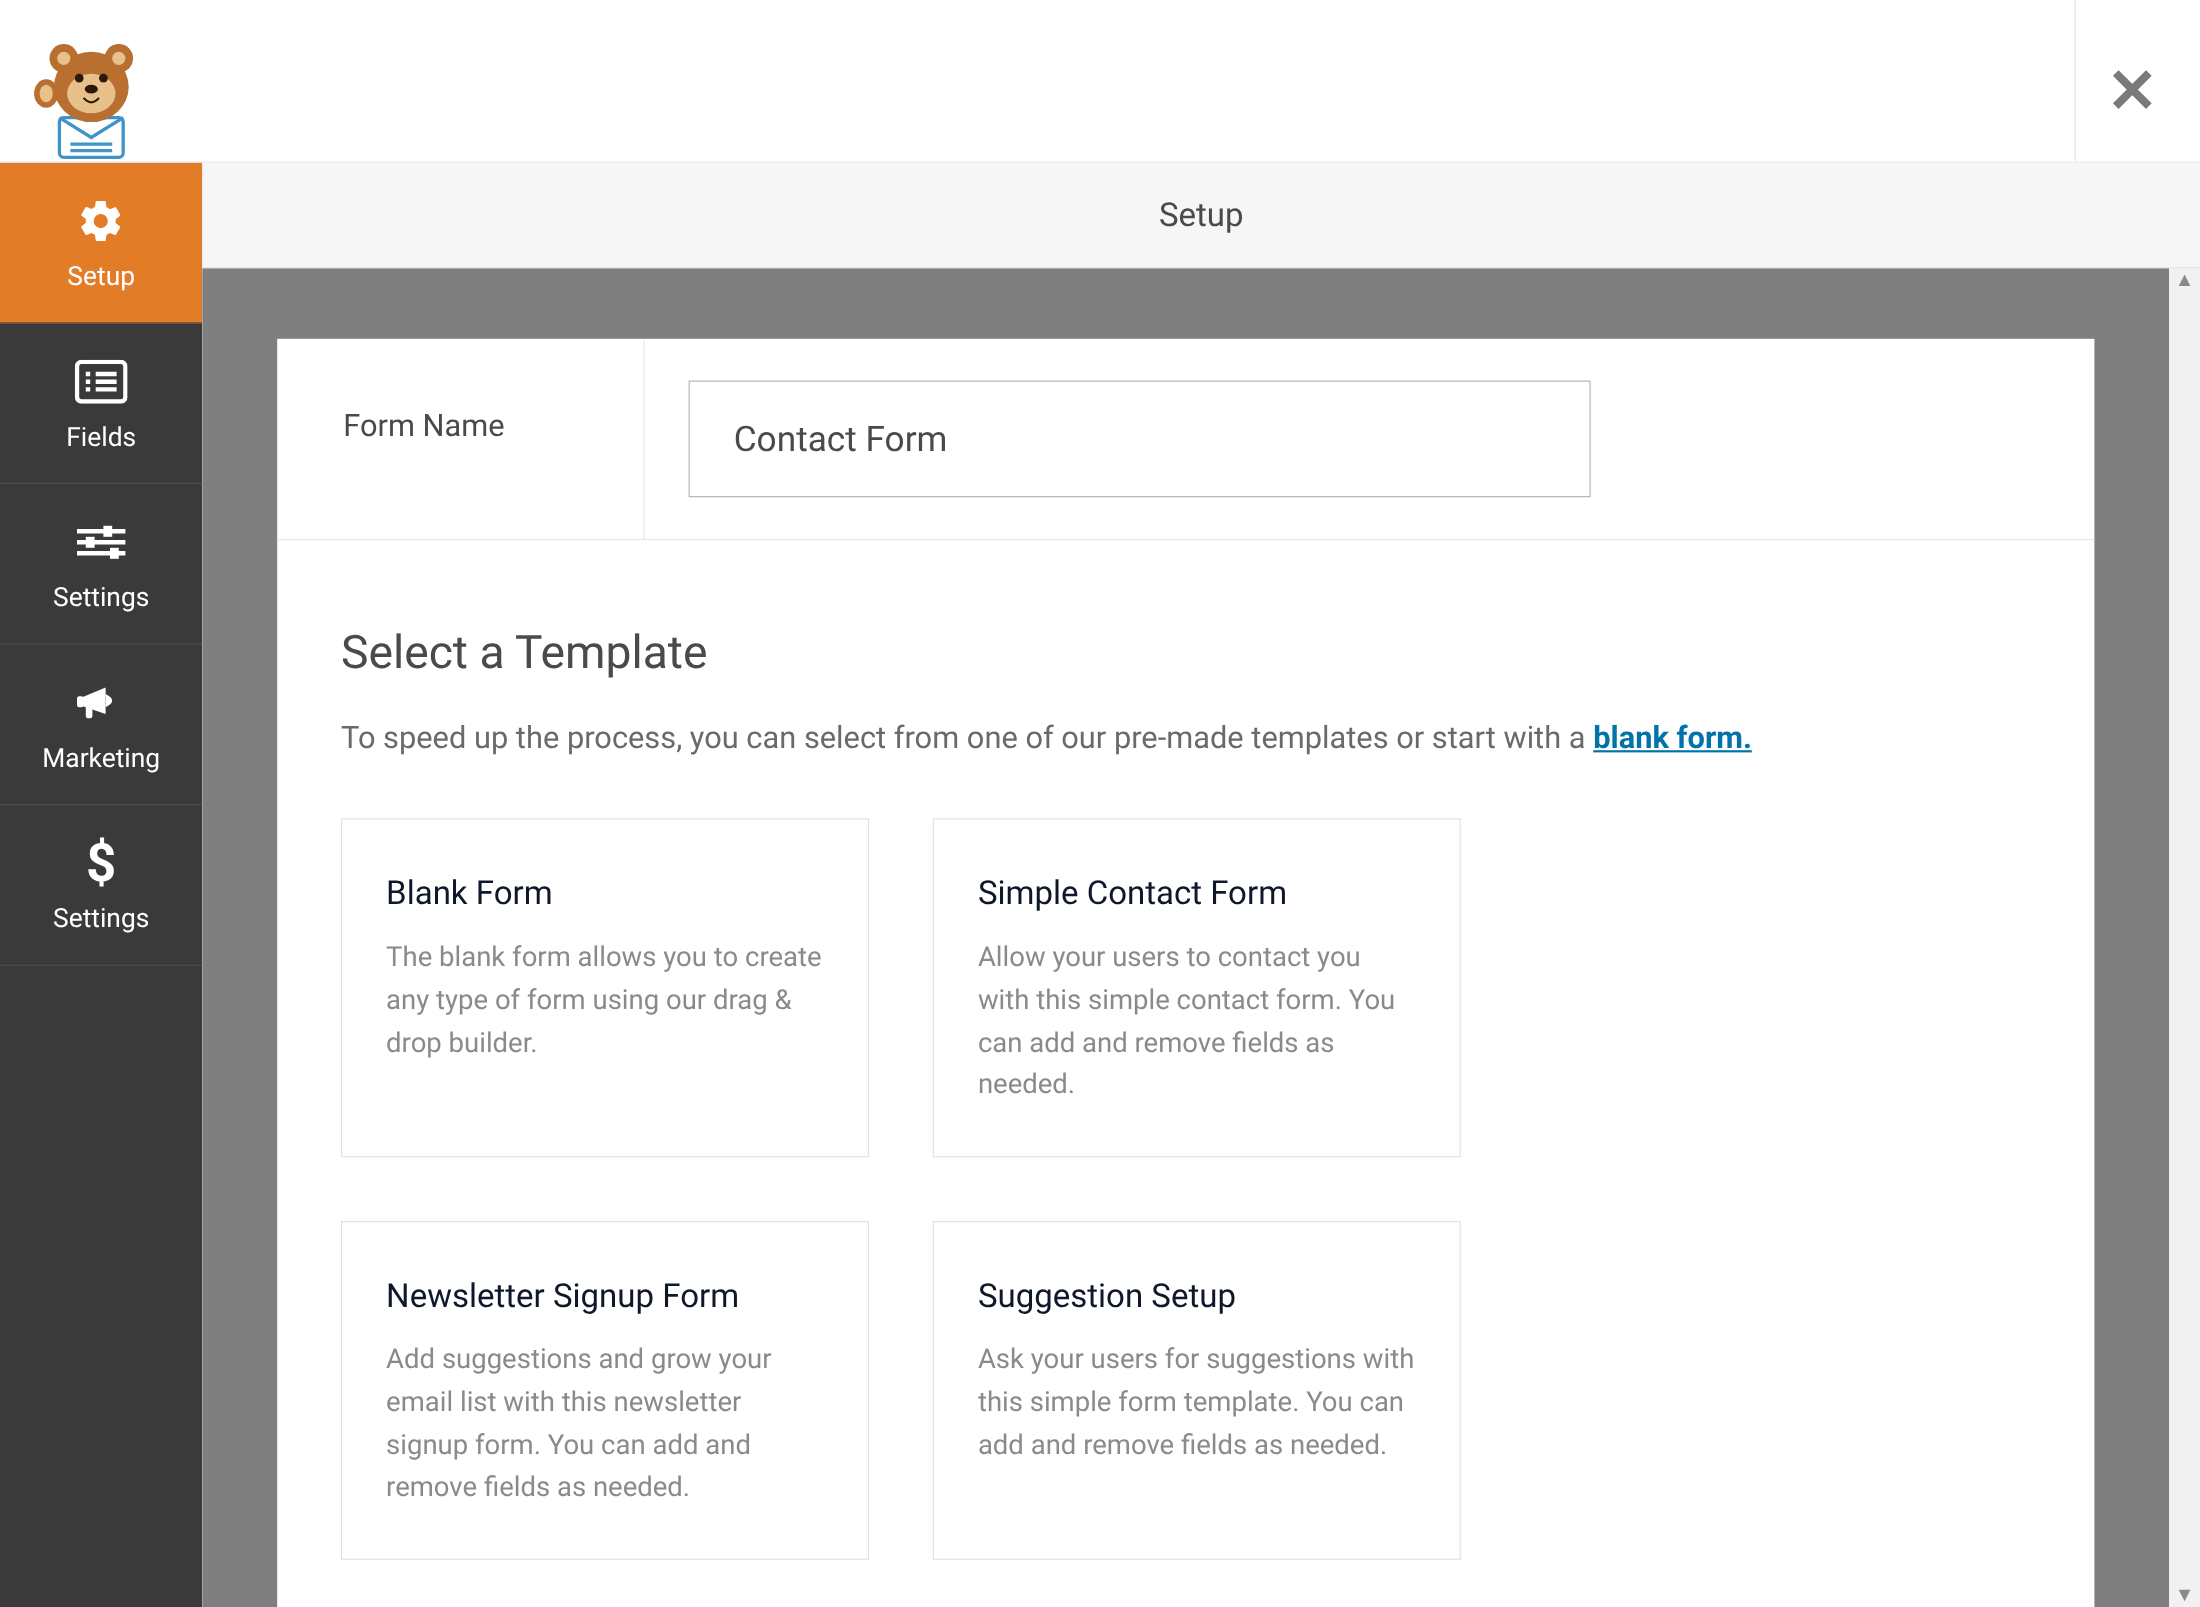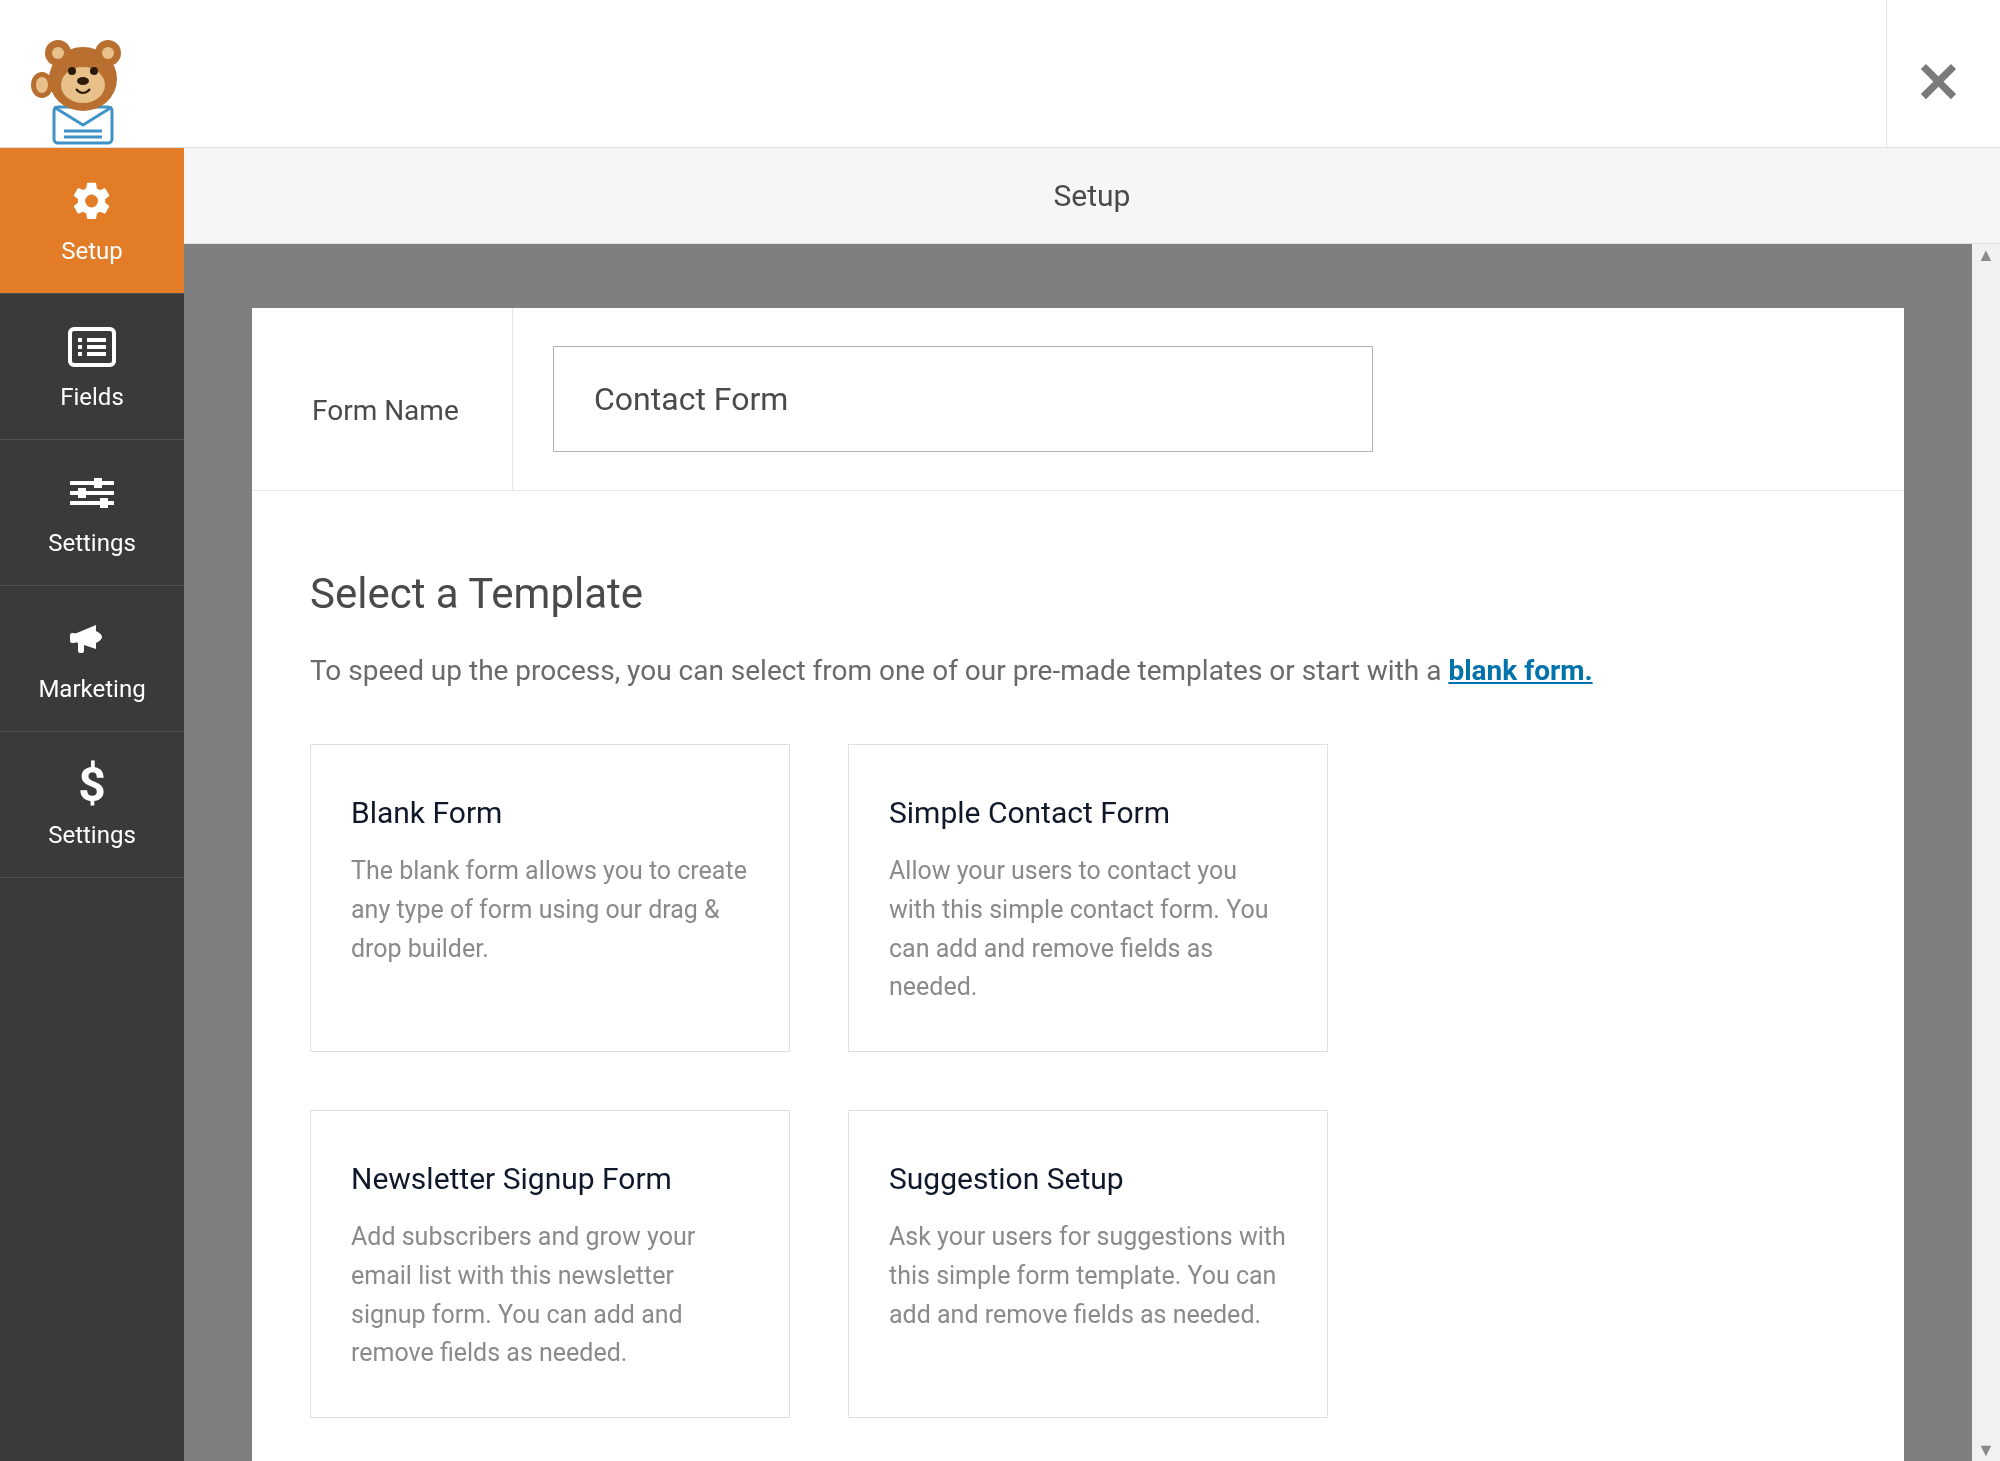--- a/index.html
+++ b/index.html
@@ -116,22 +116,22 @@
       background: #fff;
       min-height: 100%;
     }
 
     .form-name-row {
       display: flex;
       align-items: stretch;
       border-bottom: 1px solid #e5e5e5;
     }
     .form-name-label {
-      width: 261px;
-      padding: 86px 0 62px 60px;
+      width: 334px;
+      padding: 62px 0 62px 60px;
       font-size: 28px;
       color: #4a4a4a;
       border-right: 1px solid #e5e5e5;
     }
     .form-name-input-wrap {
       flex: 1;
       padding: 38px 40px;
     }
     .form-name-input {
       width: 820px;
@@ -311,21 +311,21 @@
               <div class="template-card-desc">The blank form allows you to create any type of form using our drag &amp; drop builder.</div>
             </div>
 
             <div class="template-card">
               <div class="template-card-title">Simple Contact Form</div>
               <div class="template-card-desc">Allow your users to contact you with this simple contact form. You can add and remove fields as needed.</div>
             </div>
 
             <div class="template-card">
               <div class="template-card-title">Newsletter Signup Form</div>
-              <div class="template-card-desc">Add subscribers and grow your email list with this newsletter signup form. You can add and remove fields as needed.</div>
+              <div class="template-card-desc">Add suggestions and grow your email list with this newsletter signup form. You can add and remove fields as needed.</div>
             </div>
 
             <div class="template-card">
               <div class="template-card-title">Suggestion Setup</div>
               <div class="template-card-desc">Ask your users for suggestions with this simple form template. You can add and remove fields as needed.</div>
             </div>
 
           </div>
         </div>
 

